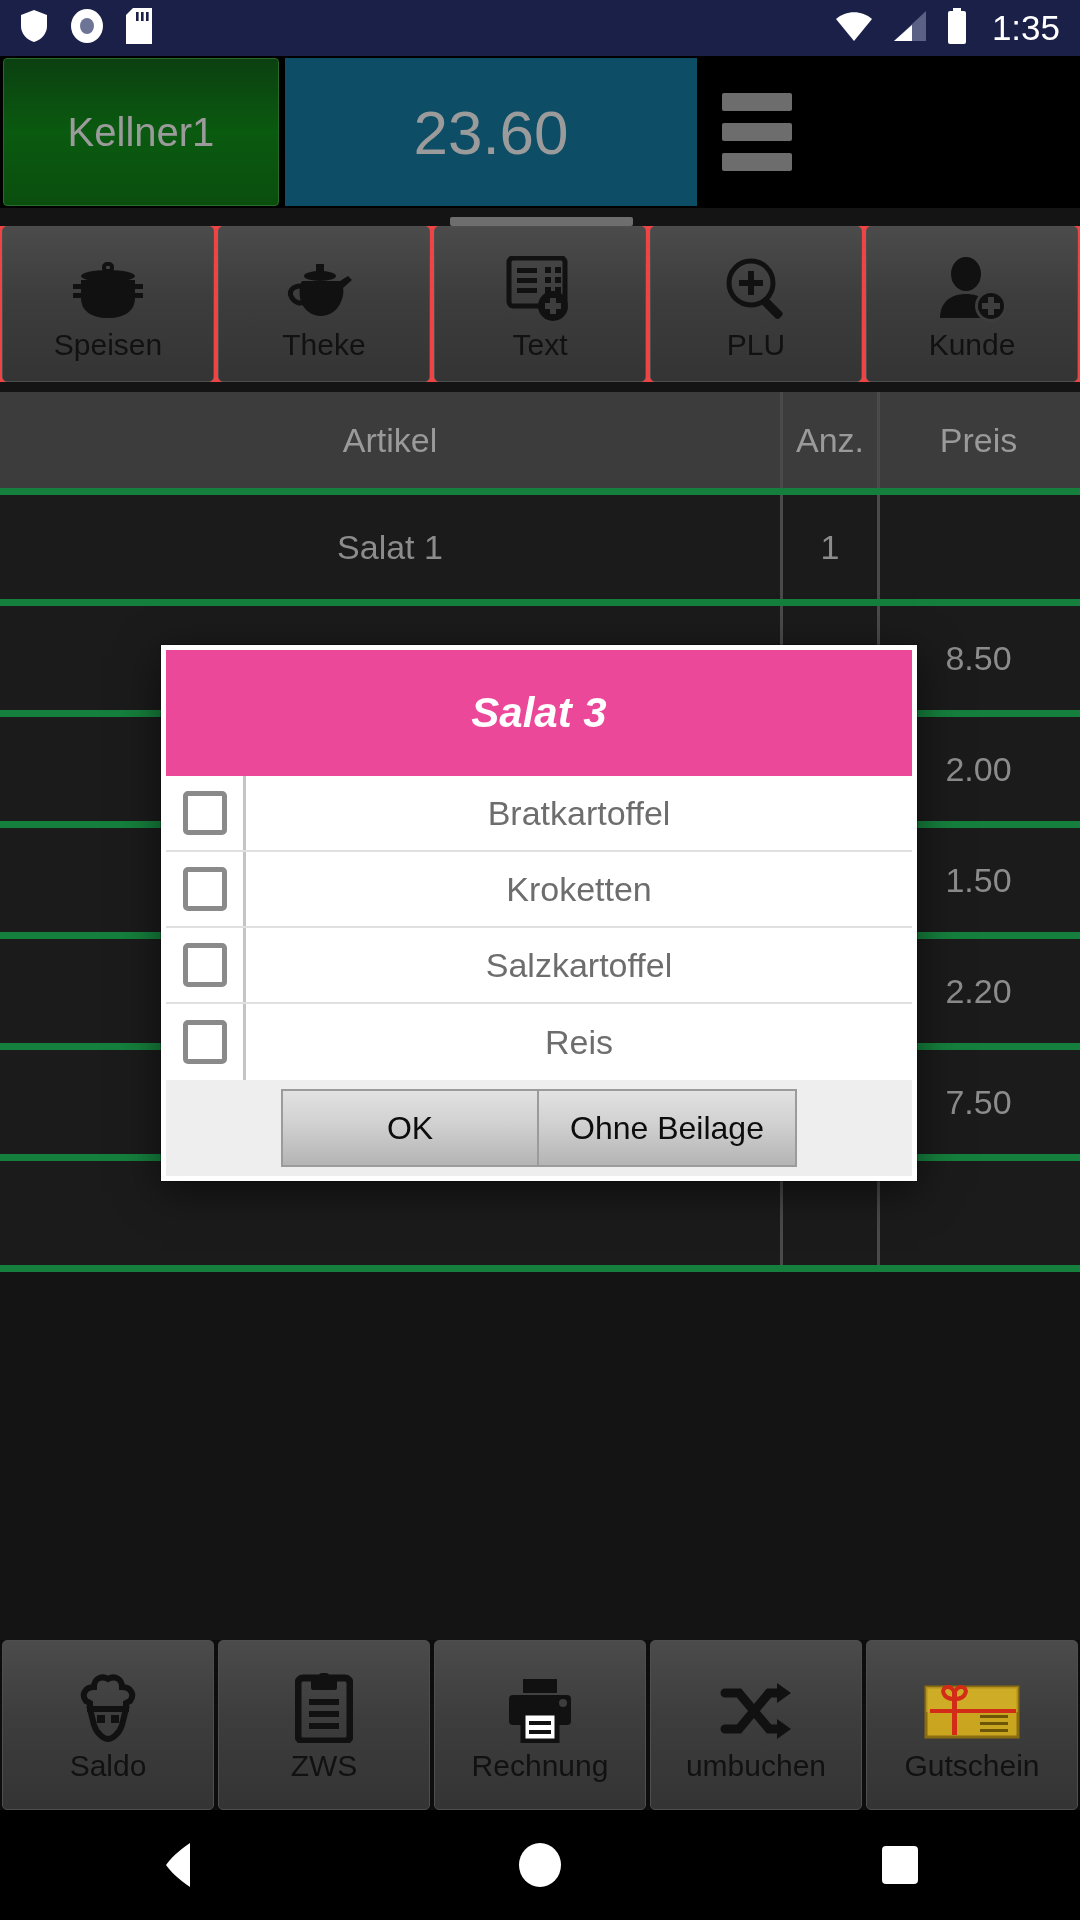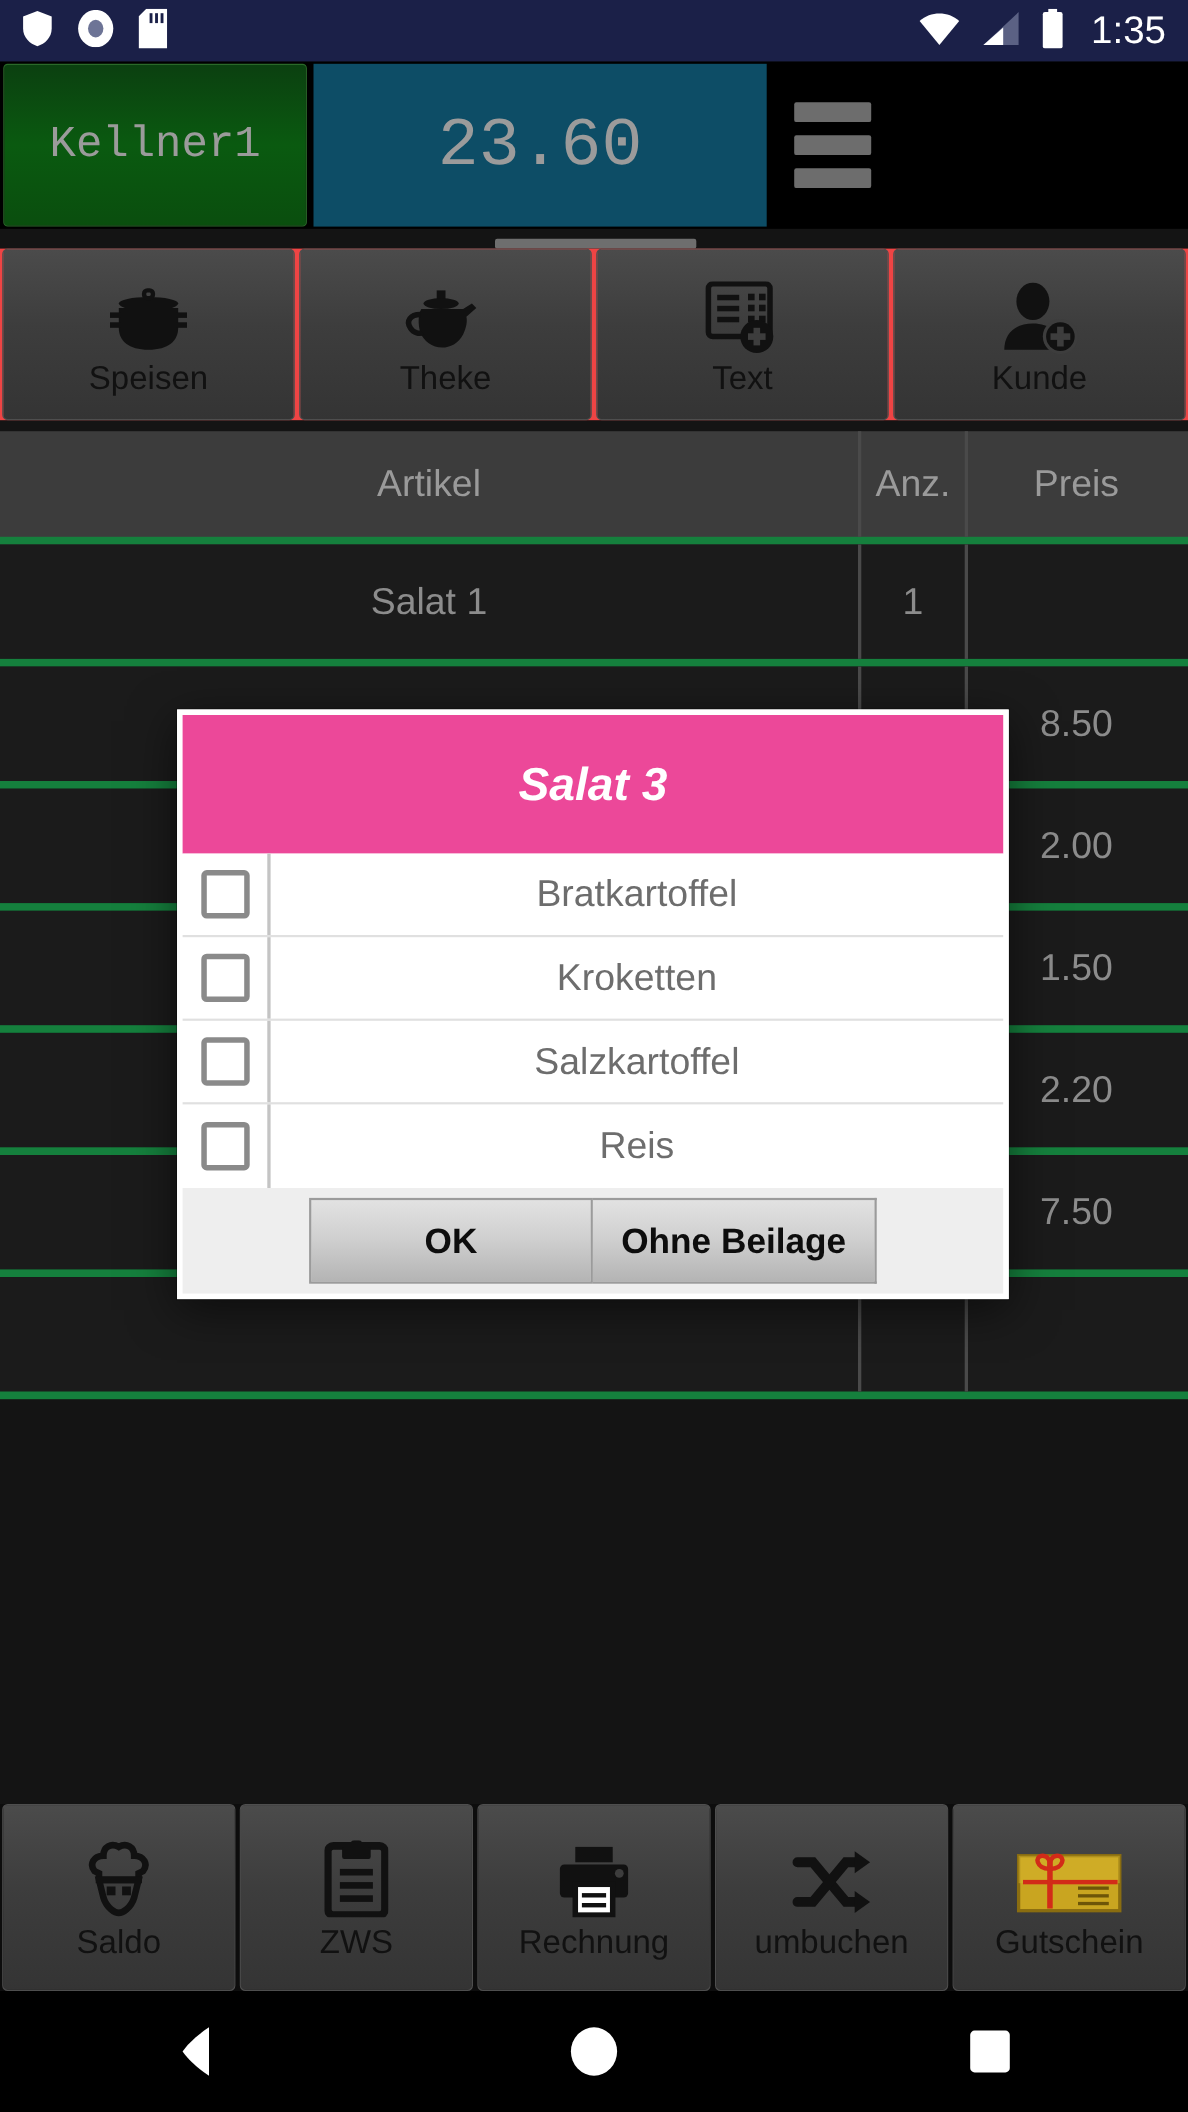--- a/index.html
+++ b/index.html
@@ -19,21 +19,21 @@
   }
   .sb-left { display:flex; align-items:center; gap:22px; }
   .sb-right { margin-left:auto; display:flex; align-items:center; gap:18px; }
   .sb-clock { color:#fff; font-size:35px; letter-spacing:0px; font-weight:400; margin-left:6px; }
 
   
   .toprow { position:absolute; left:0; top:56px; width:1080px; height:152px; background:#000; display:flex; }
   .topbtn {
     position:relative; border:1px solid #5a5a5a; border-radius:4px;
     display:flex; align-items:center; justify-content:center;
-    font-size:40px; color:#9b9b9b; margin:2px 3px;font-family:Liberation Mono, monospace;
+    font-size:40px; color:#9b9b9b; margin:2px 3px;
   }
   .topbtn.table  { width:274px; background:linear-gradient(180deg,#2b2b32 0%, #1c2042 55%, #171a33 100%); }
   .topbtn.waiter { width:276px; background:linear-gradient(180deg,#0b4010 0%, #0a5a10 50%, #0a4e0e 100%); border-color:#2a6a2a;}
   .topbtn.total  { width:412px; background:#0d4d66; border:none; border-radius:0; font-size:62px; }
   .topbtn.menu   { width:108px; background:#000; border:none; border-radius:0;
                    flex-direction:column; gap:12px; }
   .menu-bar { width:70px; height:18px; background:#6d6d6d; border-radius:2px; }
 
   
   .scrollhint { position:absolute; left:450px; top:217px; width:183px; height:9px; background:#6e6e6e; border-radius:2px;}
@@ -74,21 +74,21 @@
   .cb-cell { width:80px; display:flex; align-items:center; justify-content:center;
              border-right:3px solid #c4c4c4; height:100%; }
   .checkbox { width:44px; height:44px; border:5px solid #8a8a8a; border-radius:5px; background:#fff; }
   .dlg-label { flex:1; text-align:center; font-size:34px; color:#6d6d6d; }
   .dlg-actions {
     background:#eeeeee; height:96px; display:flex; align-items:center; justify-content:center;
   }
   .dlg-btn {
     height:78px; padding:0 24px; min-width:258px;
     background:linear-gradient(180deg,#e2e2e2 0%, #cfcfcf 48%, #b4b4b4 100%);
-    border:2px solid #9b9b9b; color:#0d0d0d; font-size:32px; font-weight:bold;
+    border:2px solid #9b9b9b; color:#0d0d0d; font-size:32px; font-weight:normal;
     display:flex; align-items:center; justify-content:center;
   }
   .dlg-btn + .dlg-btn { border-left:none; }
 
   
   .bottombar { position:absolute; left:0; top:1640px; width:1080px; height:170px; background:#0d0d0d; display:flex; }
   .bottombar .iconbtn { margin:0 2px; }
 
   
   .navbar { position:absolute; left:0; top:1810px; width:1080px; height:110px; background:#000;
@@ -207,20 +207,31 @@
           <rect x="50" y="31" width="6" height="6" fill="#111"></rect>
           <circle cx="48" cy="50" r="15" fill="#111"></circle>
           <rect x="45" y="41" width="6" height="18" fill="#fff" opacity=".0"></rect>
           <rect x="45" y="42" width="6" height="16" fill="#3d3d3d"></rect>
           <rect x="40" y="47" width="16" height="6" fill="#3d3d3d"></rect>
         </svg>
       </span>
       <span class="lbl">Text</span>
     </div>
 
+    <div class="iconbtn">
+      <span class="glyph">
+        <svg width="70" height="66" viewBox="0 0 70 66">
+          <circle cx="30" cy="27" r="22" fill="none" stroke="#111" stroke-width="5"></circle>
+          <rect x="27" y="15" width="6" height="24" fill="#111"></rect>
+          <rect x="18" y="24" width="24" height="6" fill="#111"></rect>
+          <rect x="44" y="42" width="9" height="24" rx="3" fill="#111" transform="rotate(-45 48 50)"></rect>
+        </svg>
+      </span>
+      <span class="lbl">PLU</span>
+    </div>
 
     <div class="iconbtn">
       <span class="glyph">
         <svg width="72" height="66" viewBox="0 0 72 66">
           <ellipse cx="30" cy="18" rx="15" ry="17" fill="#111"></ellipse>
           <path d="M4 62 C4 46 15 38 30 38 C45 38 56 46 56 62 Z" fill="#111"></path>
           <circle cx="55" cy="50" r="16" fill="#3d3d3d"></circle>
           <circle cx="55" cy="50" r="13" fill="#111"></circle>
           <rect x="52" y="41" width="6" height="18" fill="#3d3d3d"></rect>
           <rect x="46" y="47" width="18" height="6" fill="#3d3d3d"></rect>

